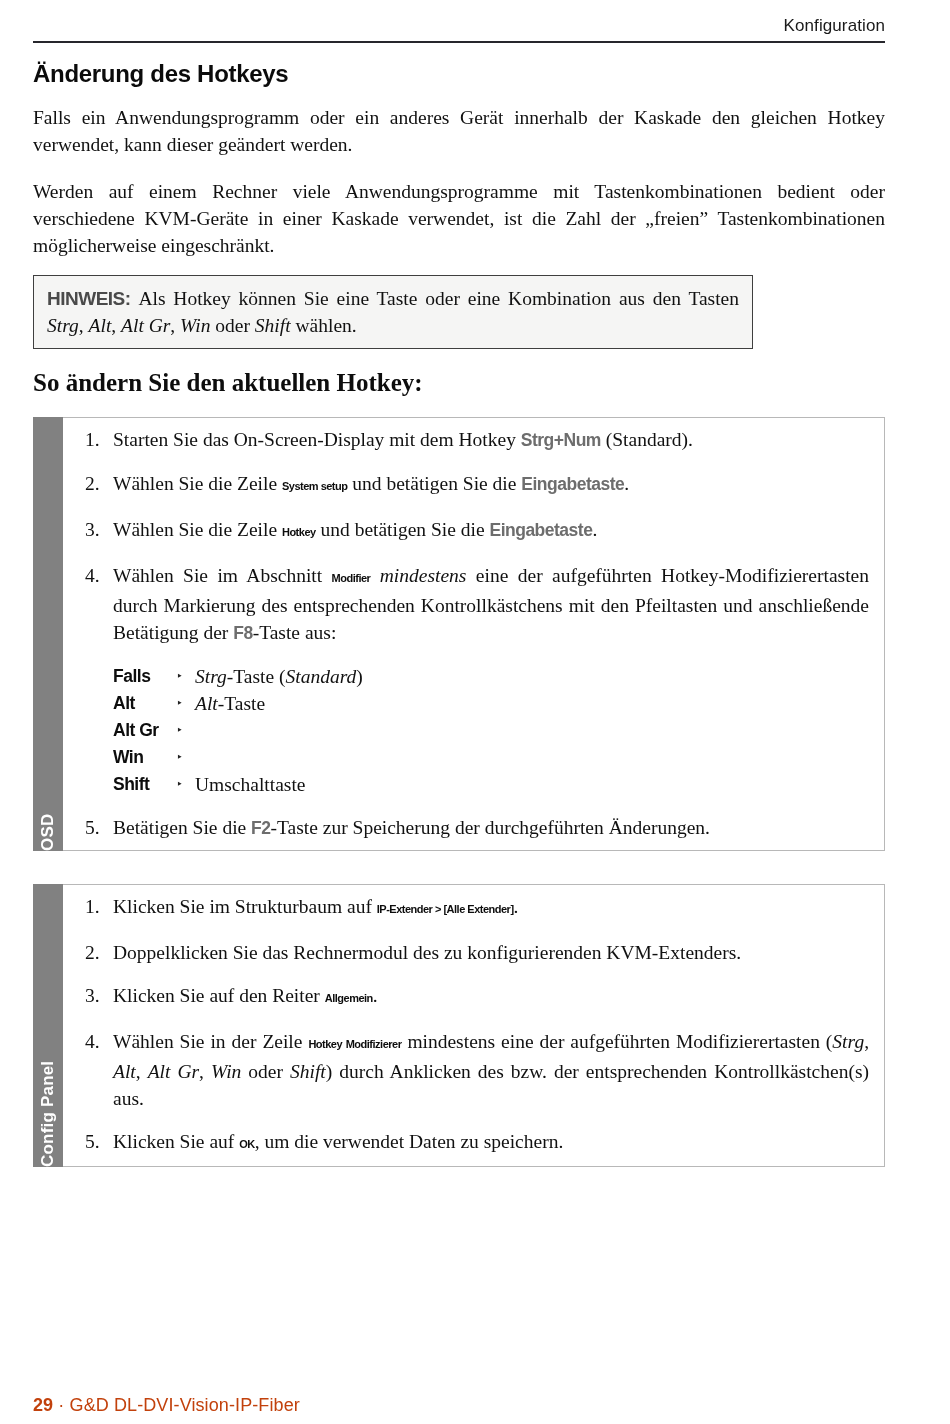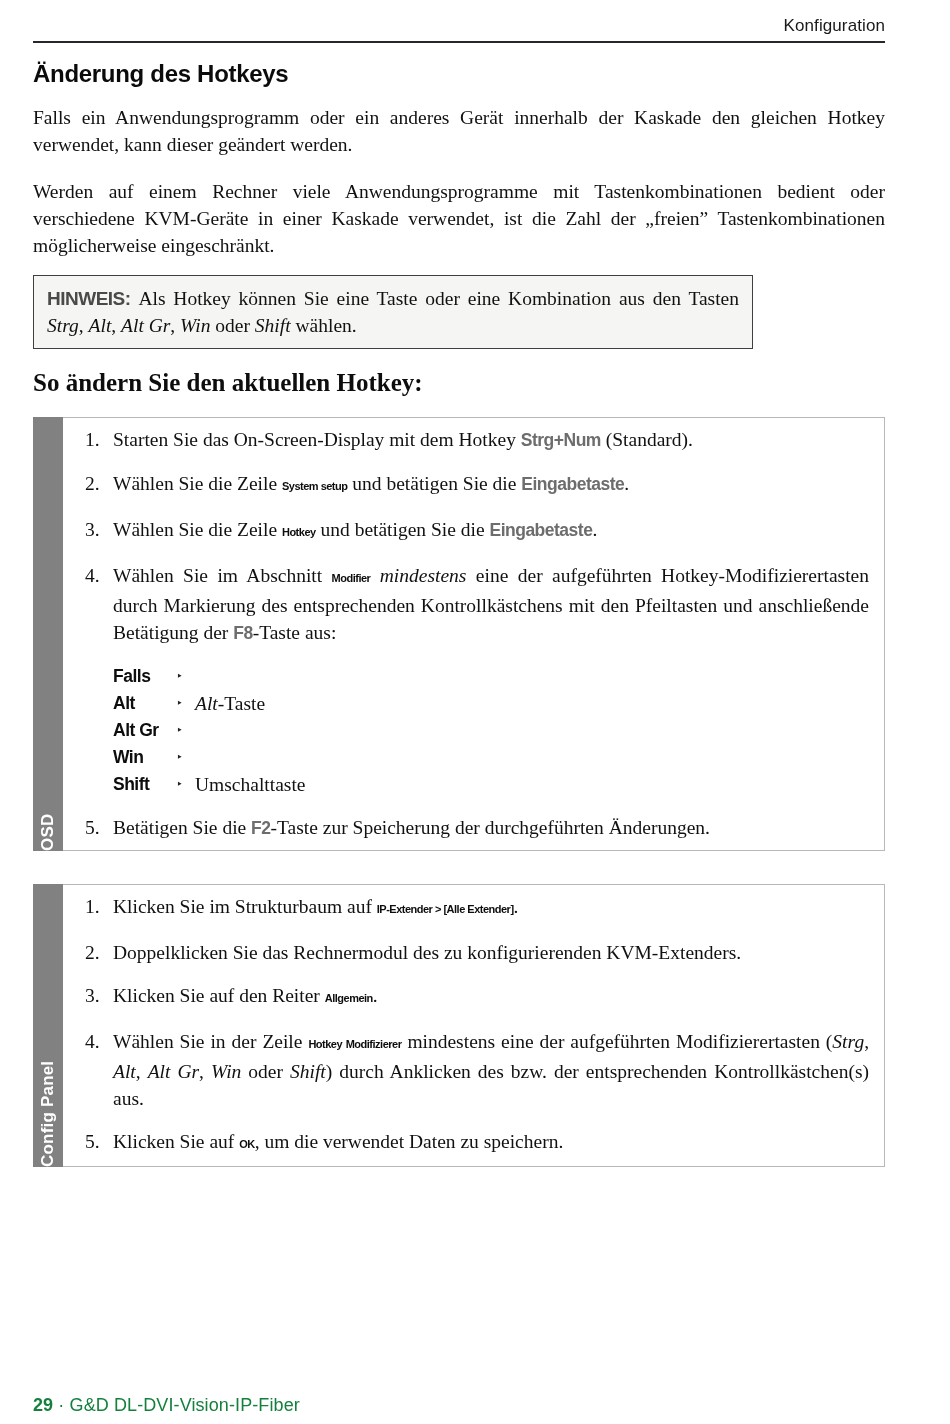--- a/index.html
+++ b/index.html
@@ -111,21 +111,21 @@
     font-family:"Liberation Sans", sans-serif;
     font-weight:bold;font-size:17.5px;letter-spacing:-0.5px;color:#0d0d0d;
   }
   .key-bullet{font-size:14px;color:#222;text-align:left;}
   .key-desc{font-size:19.5px;}
 
   
   .page-footer{
     position:absolute;left:33px;top:1395px;
     font-family:"Liberation Sans", sans-serif;
-    font-size:18px;color:#15803d;letter-spacing:0.1px;
+    font-size:18px;color:#c2410c;letter-spacing:0.1px;
   }
   .page-footer .pg{font-weight:bold;}
 </style>
 </head>
 <body>
 
 <div class="page">
   <div class="content">
 
     <div class="running-head">Konfiguration</div>
@@ -166,20 +166,21 @@
         </div>
 
         <div class="proc-item">
           <span class="num">4.</span>
           <div>
             <div class="itext"><span class="seg-serif">Wählen Sie im Abschnitt </span><span class="seg-ui-bold">Modifier</span><span class="seg-serif"> </span><span class="seg-italic">mindestens</span><span class="seg-serif"> eine der aufgeführten Hotkey-Modifizierertasten durch Markierung des entsprechenden Kontrollkäst­chens mit den Pfeiltasten und anschließende Betätigung der </span><span class="seg-ui-gray">F8</span><span class="seg-serif">-Taste aus:</span></div>
             <div class="key-list">
               <div class="key-row">
                 <span class="key-name">Falls</span>
                 <span class="key-bullet">‣</span>
+                <span class="key-desc"><span class="seg-italic">Strg</span><span class="seg-serif">-Taste (</span><span class="seg-italic">Standard</span><span class="seg-serif">)</span></span>
               </div>
               <div class="key-row">
                 <span class="key-name">Alt</span>
                 <span class="key-bullet">‣</span>
                 <span class="key-desc"><span class="seg-italic">Alt</span><span class="seg-serif">-Taste</span></span>
               </div>
               <div class="key-row">
                 <span class="key-name">Alt Gr</span>
                 <span class="key-bullet">‣</span>
               </div>

